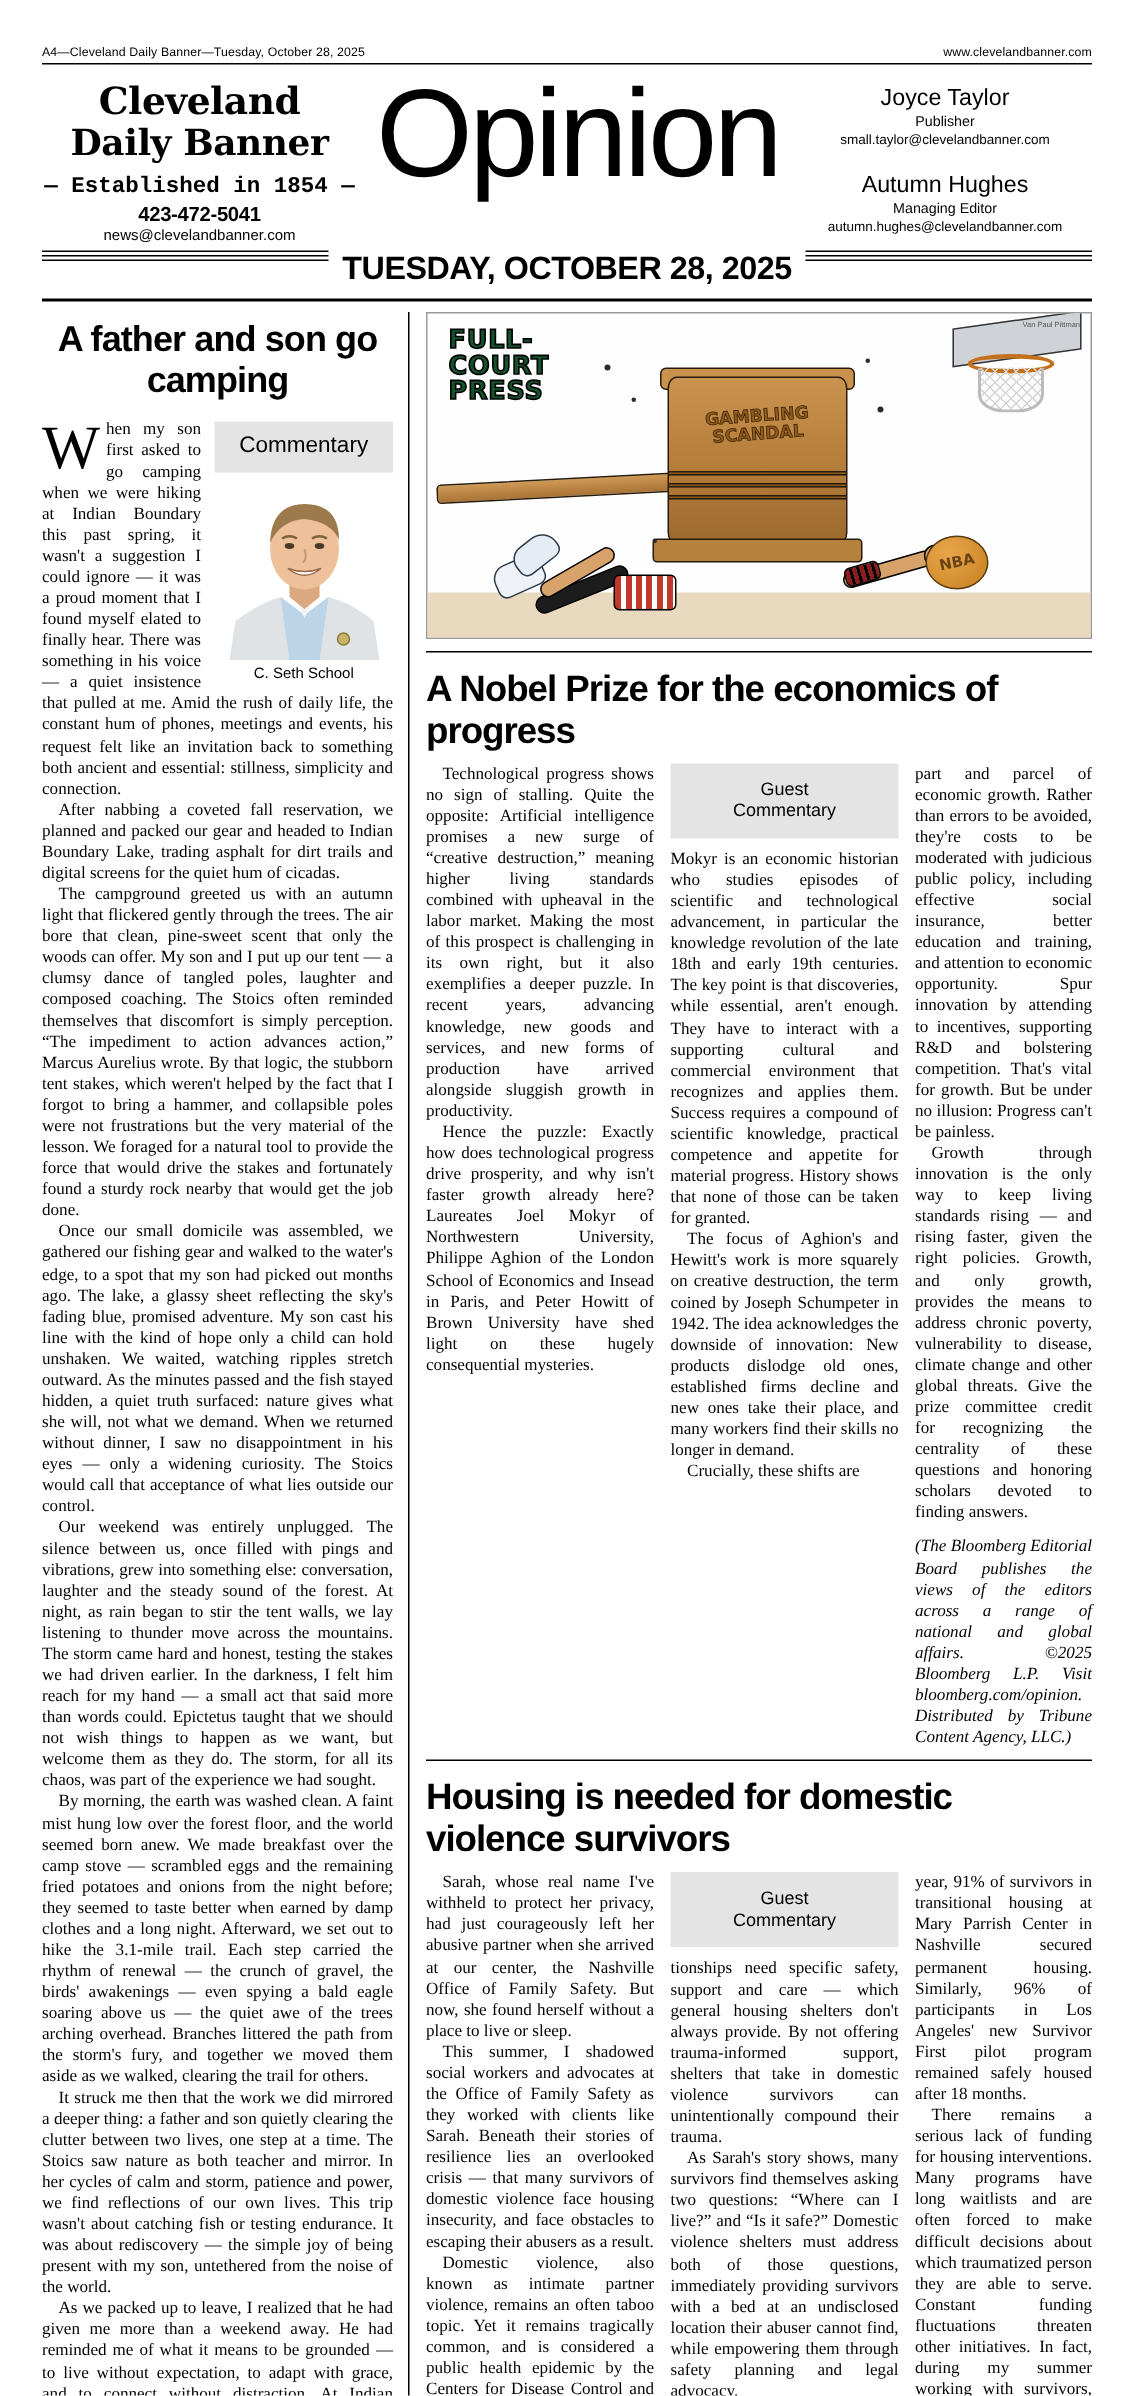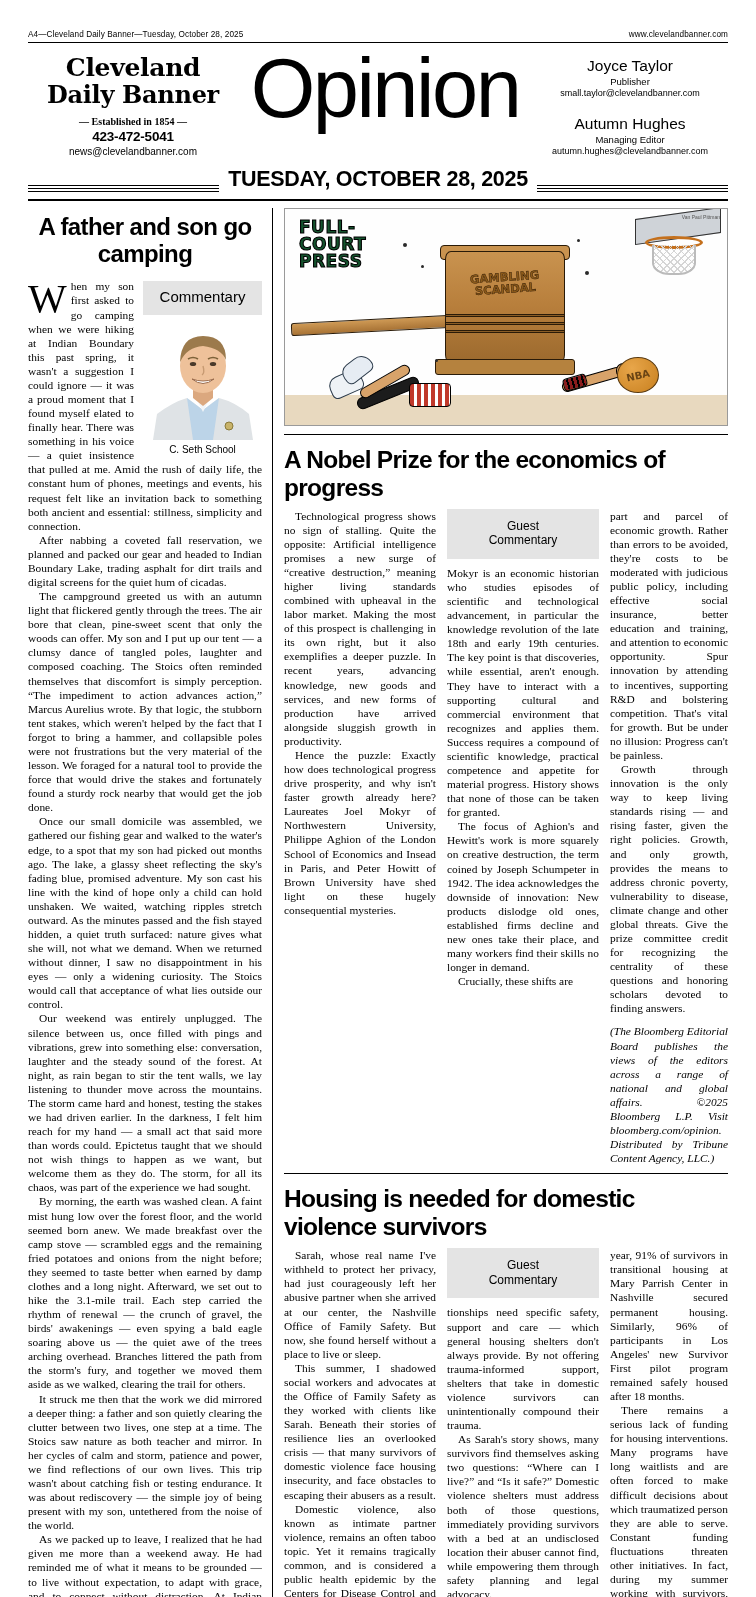--- a/index.html
+++ b/index.html
@@ -28,22 +28,22 @@
   .mast-left { width: 210px; text-align:center; padding-top:4px; }
   .flag-line {
     font-family: "DejaVu Serif", serif;
     font-weight: 700;
     font-size: 25px;
     line-height: 1.06;
     letter-spacing: -0.3px;
   }
   .flag-line.small { font-size:24px; }
   .mast-est {
-    font-family:Liberation Serif, serif;
-    font-weight:700; font-size:10px; margin-top:9px;
+    font-family:Liberation Mono, monospace;
+    font-weight:700; font-size:15px; margin-top:9px;
   }
   .mast-phone {
     font-family:"Liberation Sans", sans-serif;
     font-weight:700; font-size:13.5px; margin-top:2px; letter-spacing:-.2px;
   }
   .mast-email {
     font-family:"Liberation Sans", sans-serif;
     font-size:10px; margin-top:2px;
   }
   .mast-center { flex:1; text-align:center; position:relative; }
@@ -56,21 +56,21 @@
     margin:0; padding:0;
   }
   .mast-right { width:196px; text-align:center; padding-top:6px; }
   .person { margin-bottom:17px; }
   .person-name { font-family:"Liberation Sans", sans-serif; font-size:15.5px; line-height:1.15; }
   .person-title { font-family:"Liberation Sans", sans-serif; font-size:9.5px; margin-top:1px; }
   .person-email { font-family:"Liberation Sans", sans-serif; font-size:9px; margin-top:1px; }
 
   
   .datebar {
-    display:flex; align-items:flex-end; gap:9px;
+    display:flex; align-items:flex-start; gap:9px;
     margin-top:-6px; padding-bottom:7px;
   }
   .rules { flex:1; }
   .rules div { border-top:1px solid #000; }
   .rules div + div { margin-top:2px; }
   .date-text {
     font-family:"Liberation Sans", sans-serif;
     font-weight:700; font-size:21.5px; letter-spacing:-.3px; white-space:nowrap;
   }
   .thickrule { border-top:2.2px solid #000; }

